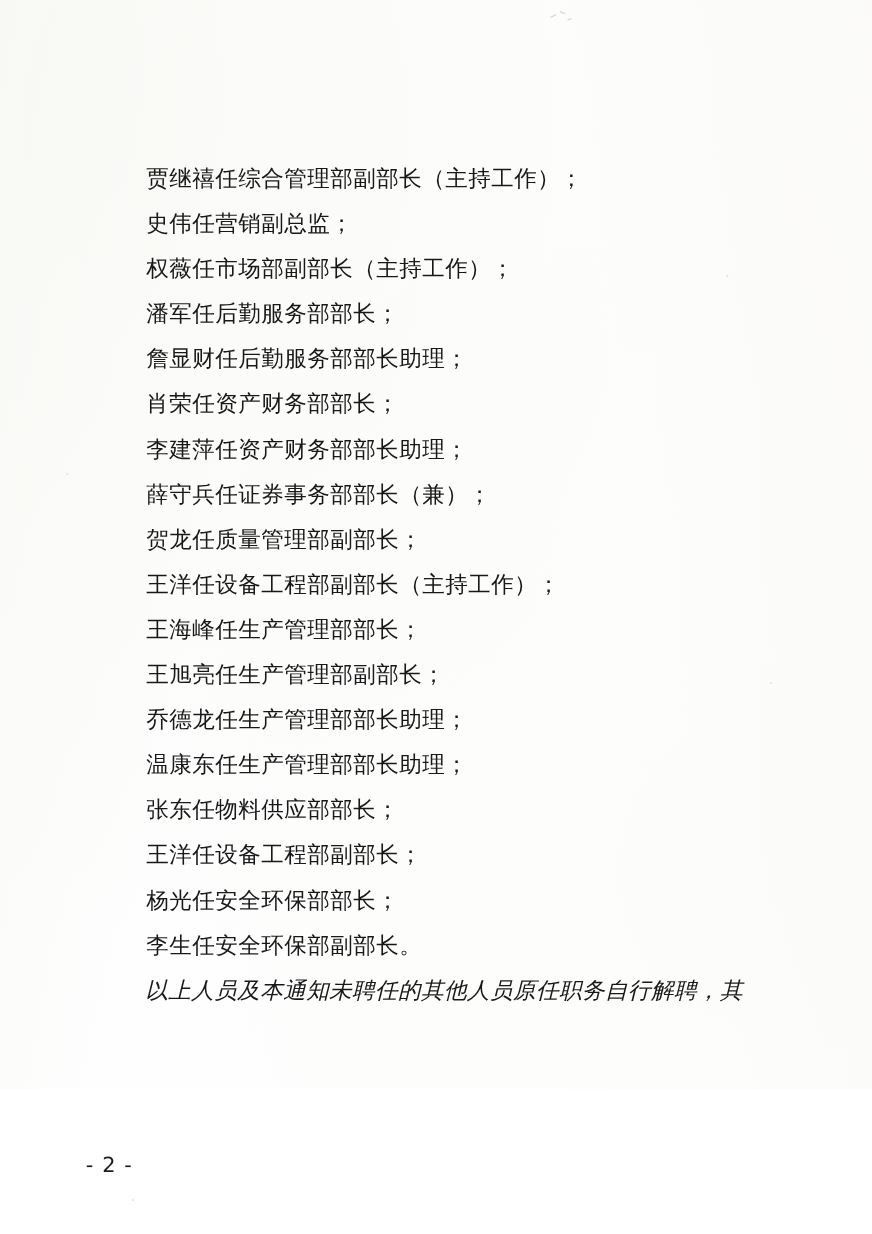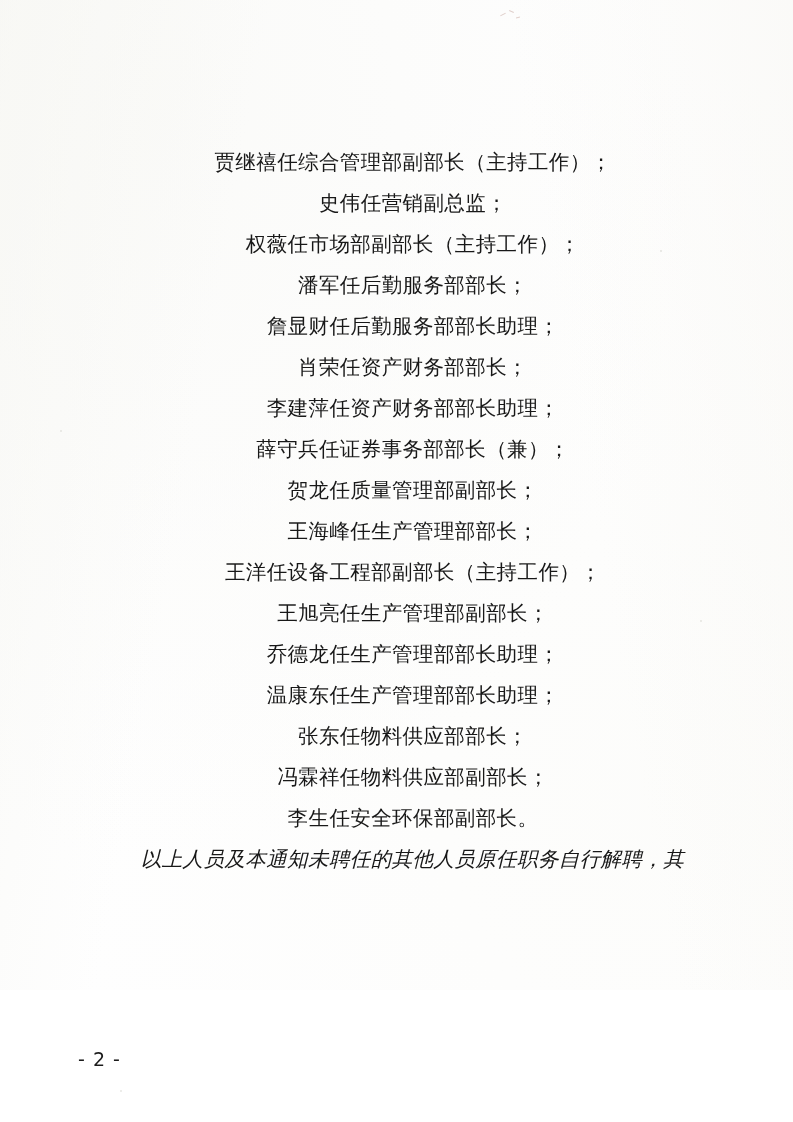--- a/index.html
+++ b/index.html
@@ -16,21 +16,20 @@
   }
   .page {
     position: relative;
     width: 793px;
     height: 990px;
     background:
       radial-gradient(ellipse at 20% 12%, rgba(250,250,248,0.9) 0%, rgba(255,255,255,0) 60%),
       radial-gradient(ellipse at 85% 80%, rgba(252,252,250,0.8) 0%, rgba(255,255,255,0) 65%),
       #fefefe;
     box-sizing: border-box;
-    text-align: center;
   }
   
   .paper-tint {
     position: absolute;
     inset: 0;
     pointer-events: none;
     background:
       linear-gradient(100deg, rgba(245,245,240,0.55) 0%, rgba(255,255,255,0) 28%),
       linear-gradient(260deg, rgba(247,246,242,0.5) 0%, rgba(255,255,255,0) 30%);
   }
@@ -109,25 +108,26 @@
   <div class="body-text">
     <div class="line">贾继禧任综合管理部副部长（主持工作）；</div>
     <div class="line">史伟任营销副总监；</div>
     <div class="line">权薇任市场部副部长（主持工作）；</div>
     <div class="line">潘军任后勤服务部部长；</div>
     <div class="line">詹显财任后勤服务部部长助理；</div>
     <div class="line">肖荣任资产财务部部长；</div>
     <div class="line">李建萍任资产财务部部长助理；</div>
     <div class="line">薛守兵任证券事务部部长（兼）；</div>
     <div class="line">贺龙任质量管理部副部长；</div>
+    <div class="line">王洋任设备工程部副部长（主持工作）；</div>
     <div class="line">王海峰任生产管理部部长；</div>
-    <div class="line">王洋任设备工程部副部长（主持工作）；</div>
     <div class="line">王旭亮任生产管理部副部长；</div>
     <div class="line">乔德龙任生产管理部部长助理；</div>
     <div class="line">温康东任生产管理部部长助理；</div>
     <div class="line">张东任物料供应部部长；</div>
-    <div class="line">冯霖祥任物料供应部副部长；</div>
+    <div class="line">王洋任设备工程部副部长；</div>
+    <div class="line">杨光任安全环保部部长；</div>
     <div class="line">李生任安全环保部副部长。</div>
     <div class="line last-para">以上人员及本通知未聘任的其他人员原任职务自行解聘，其</div>
   </div>
 
   <div class="page-number">- 2 -</div>
 </div>
 
 </body></html>

